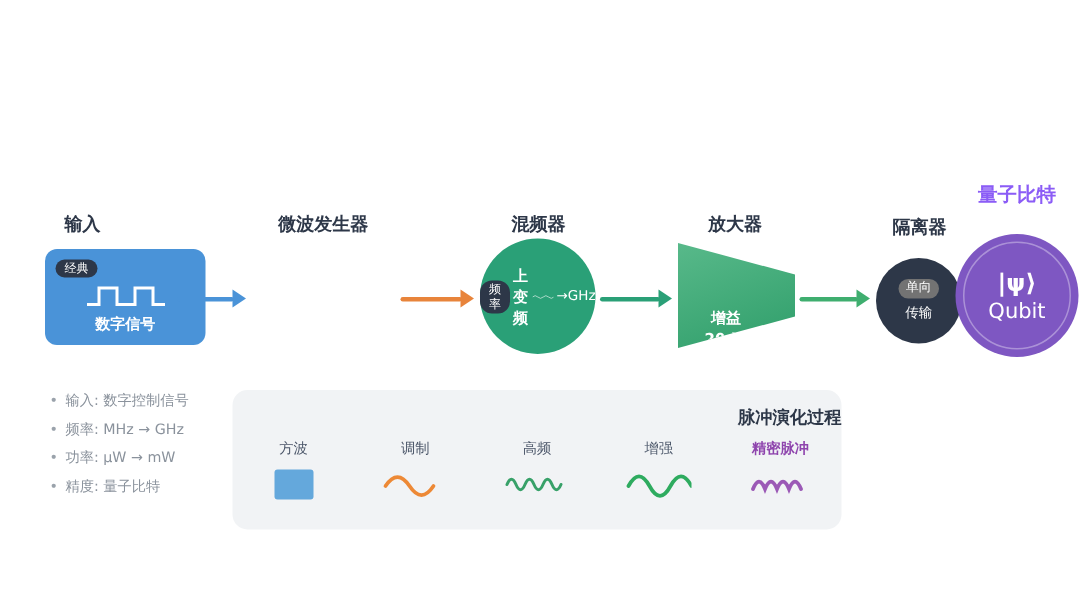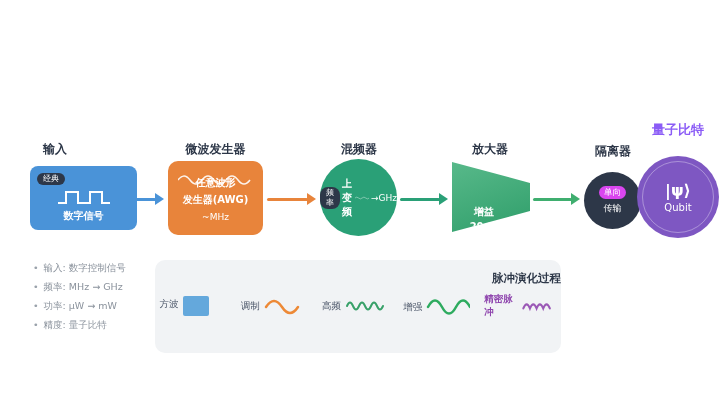--- a/index.html
+++ b/index.html
@@ -44,51 +44,51 @@
              background:linear-gradient(160deg,#58b98a,#2f9e6a);
              clip-path:polygon(0 0,100% 30%,100% 70%,0 100%);
              display:flex;flex-direction:column;align-items:center;justify-content:flex-end;
              gap:2px;color:#fff;padding-right:14px;box-sizing:border-box;}
   .amp-l{font-size:10px;font-weight:bold;}
 
   
   .iso-circle{position:absolute;left:584px;top:172px;width:57px;height:57px;border-radius:50%;
               background:#2d3748;display:flex;flex-direction:column;align-items:center;
               justify-content:center;gap:3px;color:#fff;}
-  .iso-l1{font-size:8.5px;background:#d946ef;padding:1px 5px;border-radius:7px;line-height:11px;}
+  .iso-l1{font-size:8.5px;background:#737373;padding:1px 5px;border-radius:7px;line-height:11px;}
   .iso-l2{font-size:9px;}
 
   
   .qubit-circle{position:absolute;left:637px;top:156px;width:82px;height:82px;border-radius:50%;
                 background:#7e57c2;display:flex;flex-direction:column;align-items:center;
                 justify-content:center;gap:2px;color:#fff;}
   .qubit-ring{position:absolute;inset:5px;border:1px solid rgba(255,255,255,.35);border-radius:50%;}
   .qubit-symbol{font-size:16px;font-weight:bold;}
-  .qubit-label{font-size:10px;}
+  .qubit-label{font-size:14px;}
 
   
   .arrow{position:absolute;top:193px;height:12px;}
   .arrow .line{position:absolute;left:0;right:8px;top:4.5px;height:3px;border-radius:2px;}
   .arrow .head{position:absolute;right:0;top:0;width:0;height:0;
                border-top:6px solid transparent;border-bottom:6px solid transparent;}
   #a1{left:118px;width:46px;} #a1 .line{background:#4a93d8;} #a1 .head{border-left:9px solid #4a93d8;}
   #a2{left:267px;width:49px;} #a2 .line{background:#e8843b;} #a2 .head{border-left:9px solid #e8843b;}
   #a3{left:400px;width:48px;} #a3 .line{background:#2aa077;} #a3 .head{border-left:9px solid #2aa077;}
   #a4{left:533px;width:47px;} #a4 .line{background:#3fae6f;} #a4 .head{border-left:9px solid #3fae6f;}
 
   
   .specs{position:absolute;left:33px;top:258px;font-size:9.5px;color:#8a929c;}
   .spec-item{line-height:19px;white-space:nowrap;}
   .spec-item::before{content:"•";margin-right:5px;color:#9aa2ab;}
 
   
   .panel{position:absolute;left:155px;top:260px;width:406px;height:93px;background:#f1f3f5;border-radius:10px;}
   .panel-title{text-align:right;margin-top:11px;font-size:11.5px;font-weight:bold;color:#2d3748;}
   .panel-items{display:flex;justify-content:space-around;margin-top:7px;align-items:flex-start;}
-  .p-item{display:flex;flex-direction:row;align-items:center;gap:4px;width:72px;}
+  .p-item{display:flex;flex-direction:column;align-items:center;gap:4px;width:72px;}
   .p-label{font-size:9.5px;color:#4a5568;}
   .p-label.purple{color:#8e44ad;font-weight:bold;}
   .square-swatch{width:26px;height:20px;background:#64a8dc;border-radius:2px;margin-top:3px;}
   svg{display:block;}
 </style>
 </head>
 <body>
 
 <div class="canvas">
 
@@ -105,30 +105,20 @@
       <path d="M2 15 H10 V4 H22 V15 H34 V4 H46 V15 H54" fill="none" stroke="#ffffff" stroke-width="2"></path>
     </svg>
     <span class="box-label">数字信号</span>
   </div>
 
   <div class="arrow" id="a1">
     <div class="line"></div>
       <div class="head"></div>
   </div>
 
-  <div class="awg-box">
-    <svg class="awg-squiggle" width="75" height="16" viewBox="0 0 75 16">
-      <path d="M0 8 Q6 0 12 8 T24 8 T36 8 T48 8 T60 8 T72 8" fill="none" stroke="rgba(255,255,255,0.9)" stroke-width="1.5"></path>
-    </svg>
-    <div class="awg-content">
-      <span class="awg-l1">任意波形</span>
-      <span class="awg-l2">发生器(AWG)</span>
-      <span class="awg-l3">~MHz</span>
-    </div>
-  </div>
 
   <div class="arrow" id="a2">
     <div class="line"></div>
       <div class="head"></div>
   </div>
 
   <div class="mixer-circle">
     <span class="mini-badge">频率</span>
     <span class="mixer-l1">上变频</span>
     <svg width="40" height="10" viewBox="0 0 40 10">

